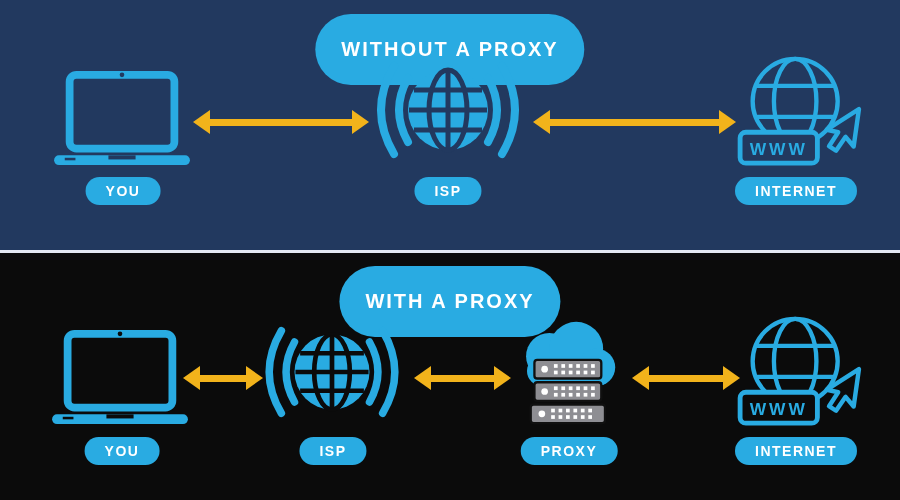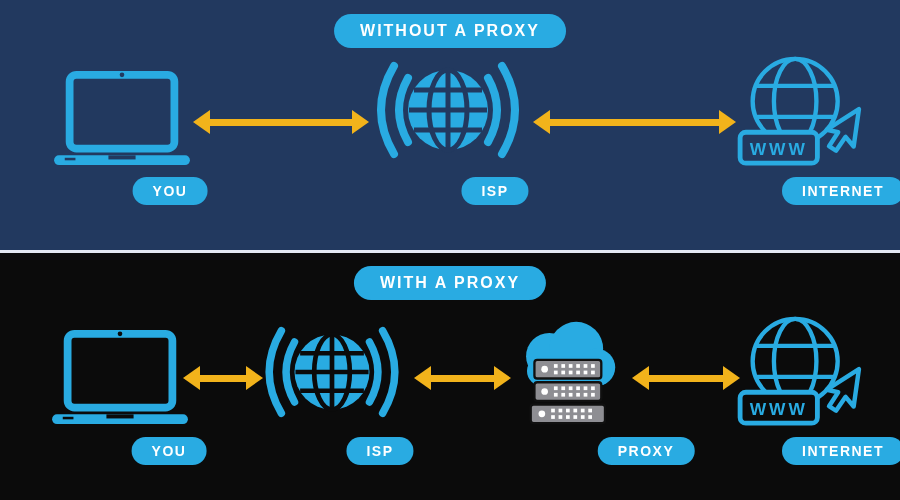--- a/index.html
+++ b/index.html
@@ -18,31 +18,31 @@
   }
   .canvas{position:relative;width:900px;height:500px;}
   .section{position:absolute;left:0;width:900px;overflow:hidden;}
   .section.top{top:0;height:250px;background:var(--top-background);--section-bg:var(--top-background);}
   .divider{position:absolute;top:250px;left:0;width:900px;height:3px;background:var(--divider);}
   .section.bottom{top:253px;height:301px;background:var(--bottom-background);--section-bg:var(--bottom-background);}
 
   .banner{
     position:absolute;left:450px;transform:translateX(-50%);
     background:var(--accent-blue);color:var(--label-text);
-    font-weight:bold;font-size:16px;letter-spacing:2px;
-    padding:8px 26px;border-radius:999px;white-space:nowrap;
+    font-weight:bold;font-size:20px;letter-spacing:2px;
+    padding:24px 26px;border-radius:999px;white-space:nowrap;
   }
   .section.top .banner{top:14px;}
   .section.bottom .banner{top:13px;}
 
   .pill{
     position:absolute;transform:translateX(-50%);
     background:var(--accent-blue);color:var(--label-text);
     font-weight:bold;font-size:14px;letter-spacing:1.5px;
-    padding:6px 20px;border-radius:999px;white-space:nowrap;margin-left:47px;
+    padding:6px 20px;border-radius:999px;white-space:nowrap;
   }
 
   .icon{position:absolute;}
 
   
   .arrow{position:absolute;height:24px;}
   .arrow .shaft{position:absolute;left:12px;right:12px;top:8.5px;height:7px;background:var(--arrow-gold);}
   .arrow::before{content:"";position:absolute;left:0;top:0;width:0;height:0;
     border-top:12px solid transparent;border-bottom:12px solid transparent;border-right:17px solid var(--arrow-gold);}
   .arrow::after{content:"";position:absolute;right:0;top:0;width:0;height:0;
@@ -219,16 +219,16 @@
       </div>
     <div class="arrow" style="left:414px;top:113px;width:97px">
         <div class="shaft"></div>
       </div>
     <div class="arrow" style="left:632px;top:113px;width:108px">
         <div class="shaft"></div>
       </div>
 
     <div class="pill" style="left:122px;top:184px">YOU</div>
     <div class="pill" style="left:333px;top:184px">ISP</div>
-    <div class="pill" style="left:599px;top:184px">PROXY</div>
+    <div class="pill" style="left:569px;top:184px">PROXY</div>
     <div class="pill" style="left:796px;top:184px">INTERNET</div>
   </div>
 </div>
 
 </body></html>

